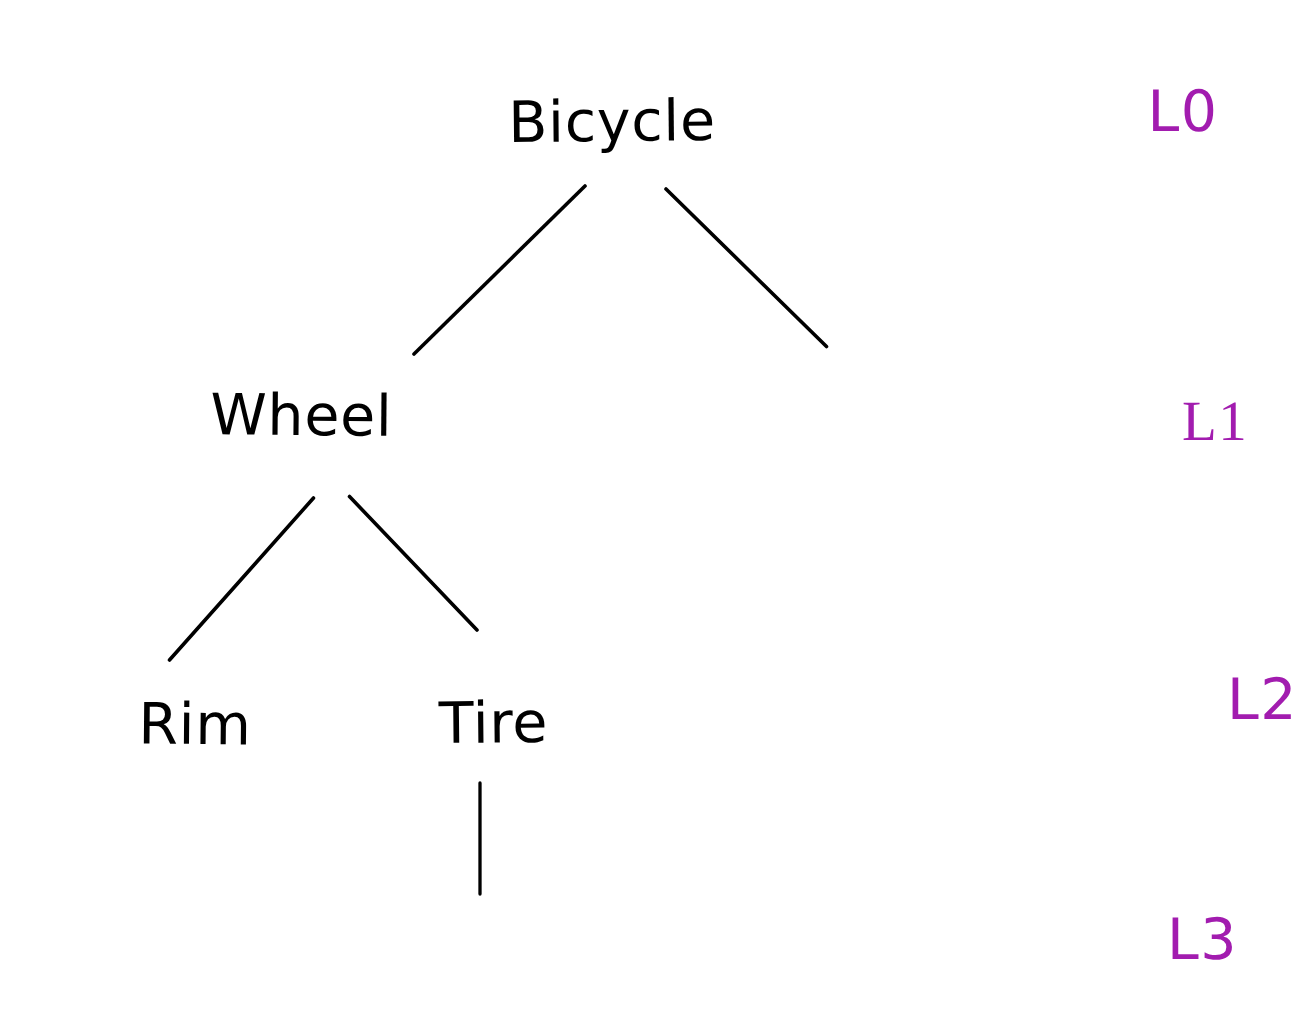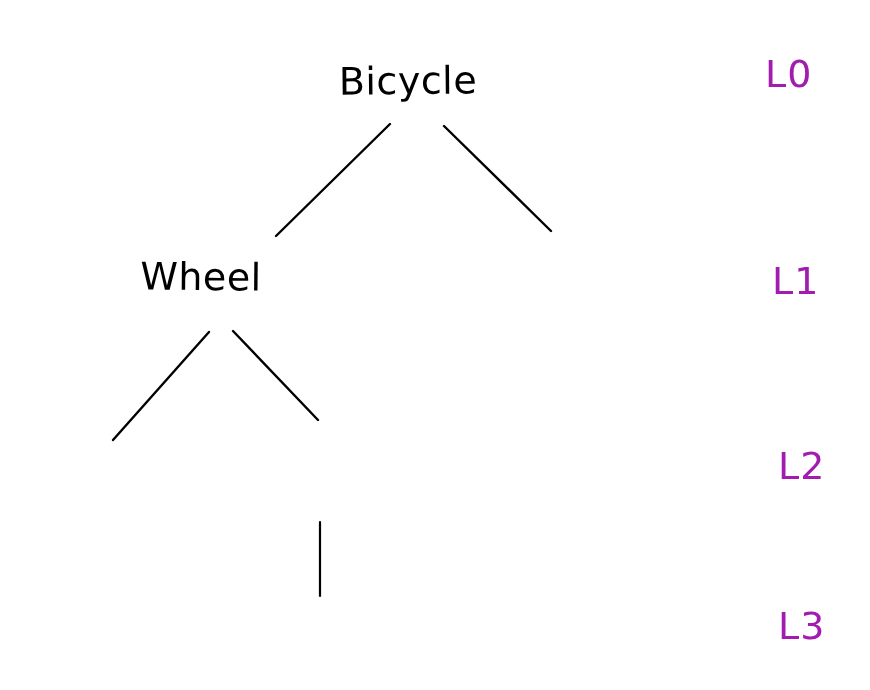--- a/index.html
+++ b/index.html
@@ -61,24 +61,26 @@
     <line stroke="#000000" stroke-width="2.4" stroke-linecap="round" x1="209" y1="332" x2="113" y2="440"></line>
     <line stroke="#000000" stroke-width="2.4" stroke-linecap="round" x1="233" y1="331" x2="318" y2="420"></line>
     <line stroke="#000000" stroke-width="2.2" stroke-linecap="round" x1="320" y1="522" x2="320" y2="596"></line>
   </svg>
 
   <div class="node-label hand-a" id="node-bicycle" style="left: 408px; top: 62px;">Bicycle</div>
 
   <div class="node-label hand-b" id="node-wheel" style="left: 201px; top: 258px;">Wheel</div>
 
 
+  <div class="node-label hand-b" id="node-rim" style="left: 130px; top: 464px;">Rim</div>
 
+  <div class="node-label hand-a" id="node-tire" style="left: 329px; top: 463px;">Tire</div>
 
 
   <div class="level-label" id="level-l0" style="left: 765px; top: 55px;">L0</div>
 
-  <div class="level-label" id="level-l1" style="left: 772px; top: 262px;">L1</div>
+  <div class="level-label" id="level-l1" style="left: 788px; top: 262px; font-family: Liberation Serif, serif;">L1</div>
 
-  <div class="level-label" id="level-l2" style="left: 778px; top: 447px;">L2</div>
+  <div class="level-label" id="level-l2" style="left: 818px; top: 447px;">L2</div>
 
   <div class="level-label" id="level-l3" style="left: 778px; top: 607px;">L3</div>
 
 </div>
 
 </body></html>

